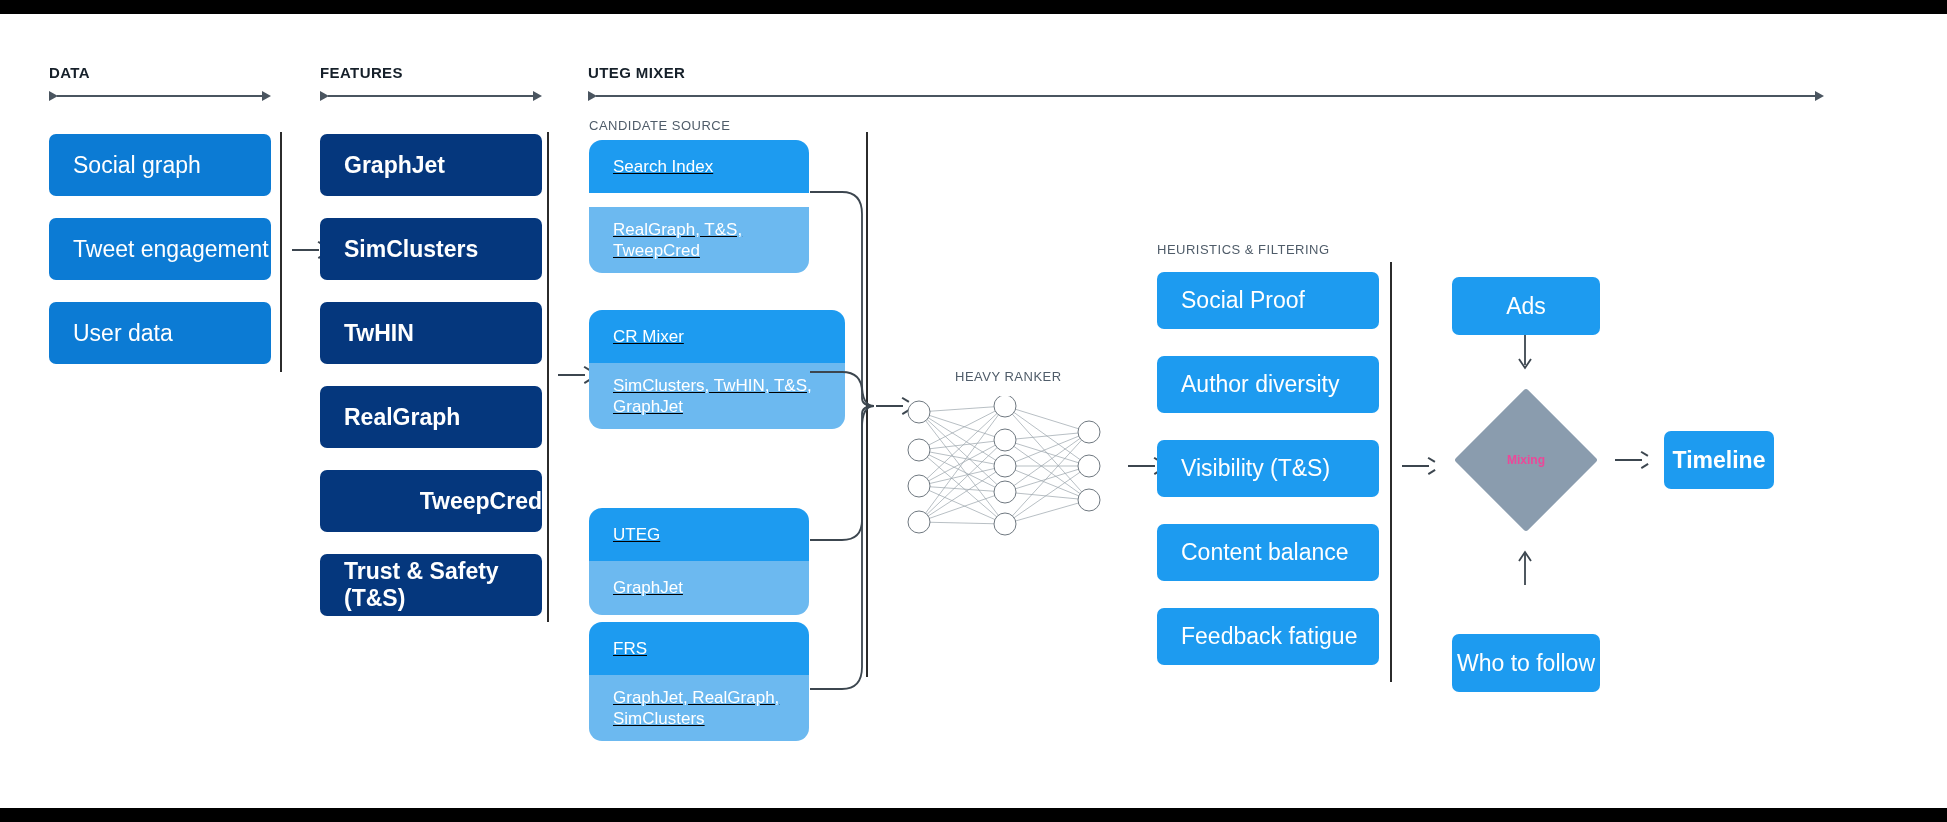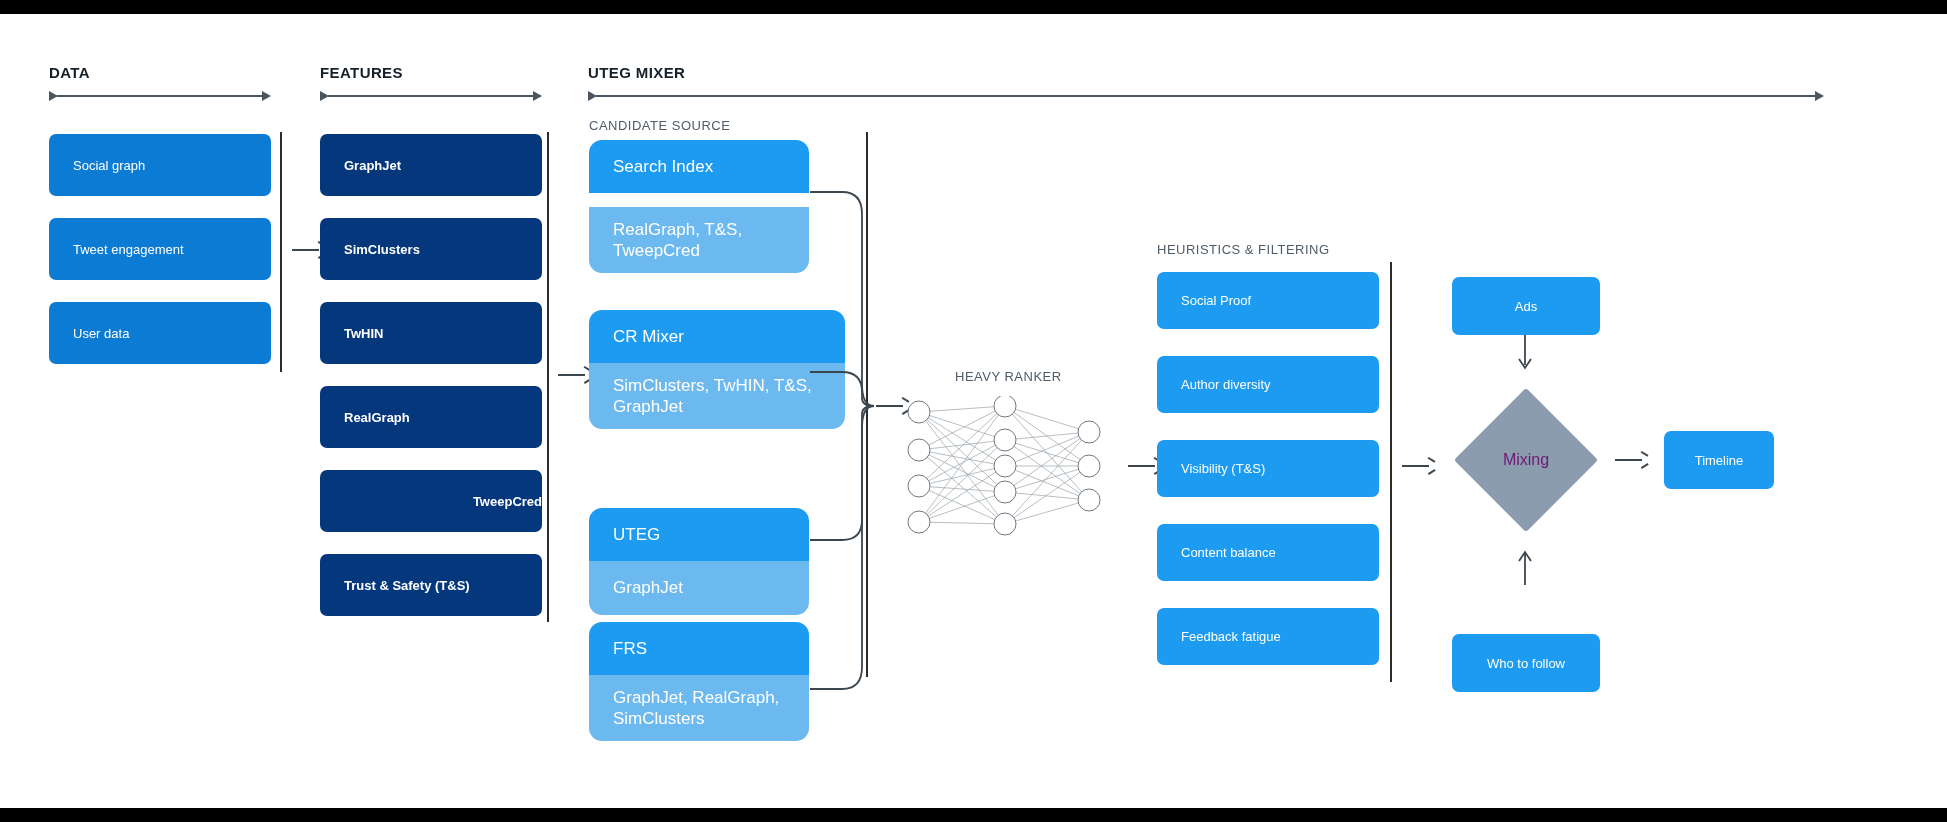--- a/index.html
+++ b/index.html
@@ -48,31 +48,31 @@
 
   
   .vsep{position:absolute;width:2px;background:#2b2b2b;}
 
   
   .card{
     position:absolute;
     border-radius:7px;
     display:flex;align-items:center;
     color:#ffffff;
-    font-size:13px;
+    font-size:23px;
     box-sizing:border-box;
     padding-left:24px;
   }
   .card.data{background:#0c7bd4;}
   .card.feature{background:#05377d;font-weight:bold;}
   .card.heur{background:#1d9bf0;}
   .card.plain{background:#1d9bf0;justify-content:center;padding-left:0;}
 
   
-  .cs{position:absolute;border-radius:13px;overflow:hidden;}
+  .cs{position:absolute;border-radius:13px;overflow:hidden;text-decoration:underline;}
   .cs .cs-head{
     background:#1d9bf0;color:#fff;font-size:17px;
     display:flex;align-items:center;padding:0 0 0 24px;
     box-sizing:border-box;
   }
   .cs .cs-body{
     background:#6cb9f0;color:#fff;font-size:17px;line-height:1.25;
     display:flex;align-items:center;padding:0 14px 0 24px;
     box-sizing:border-box;
   }
@@ -92,23 +92,24 @@
     background:#3c464f;transform:rotate(-32deg);transform-origin:right center;
   }
 
   
   .diamond{
     position:absolute;background:#8a9cae;
     transform:rotate(45deg);
     border-radius:3px;
   }
   .diamond-label{
-    position:absolute;color:#701a75;font-size:16px;
+    position:absolute;color:#ec4899;font-size:12px;
     display:flex;align-items:center;justify-content:center;
     pointer-events:none;
+    font-weight:bold;
   }
 
   
   .nn{position:absolute;}
   .nn svg{display:block;}
 </style>
 </head>
 <body>
 
 <div id="canvas">
@@ -320,18 +321,18 @@
 
     <div class="card plain" style="left:1452px;top:588px;width:148px;height:58px;margin-top:32px;">
       <span>Who to follow</span>
     </div>
 
     <div class="arrow-r" style="left:1615px;top:440px;width:34px;">
       <div class="shaft"></div>
         <div class="head"></div>
     </div>
 
-    <div class="card plain" style="left:1664px;top:417px;width:110px;height:58px;">
+    <div class="card plain" style="left:1664px;top:417px;width:110px;height:58px;font-weight:bold;">
       <span>Timeline</span>
     </div>
 
   </div>
 </div>
 
 </body></html>

